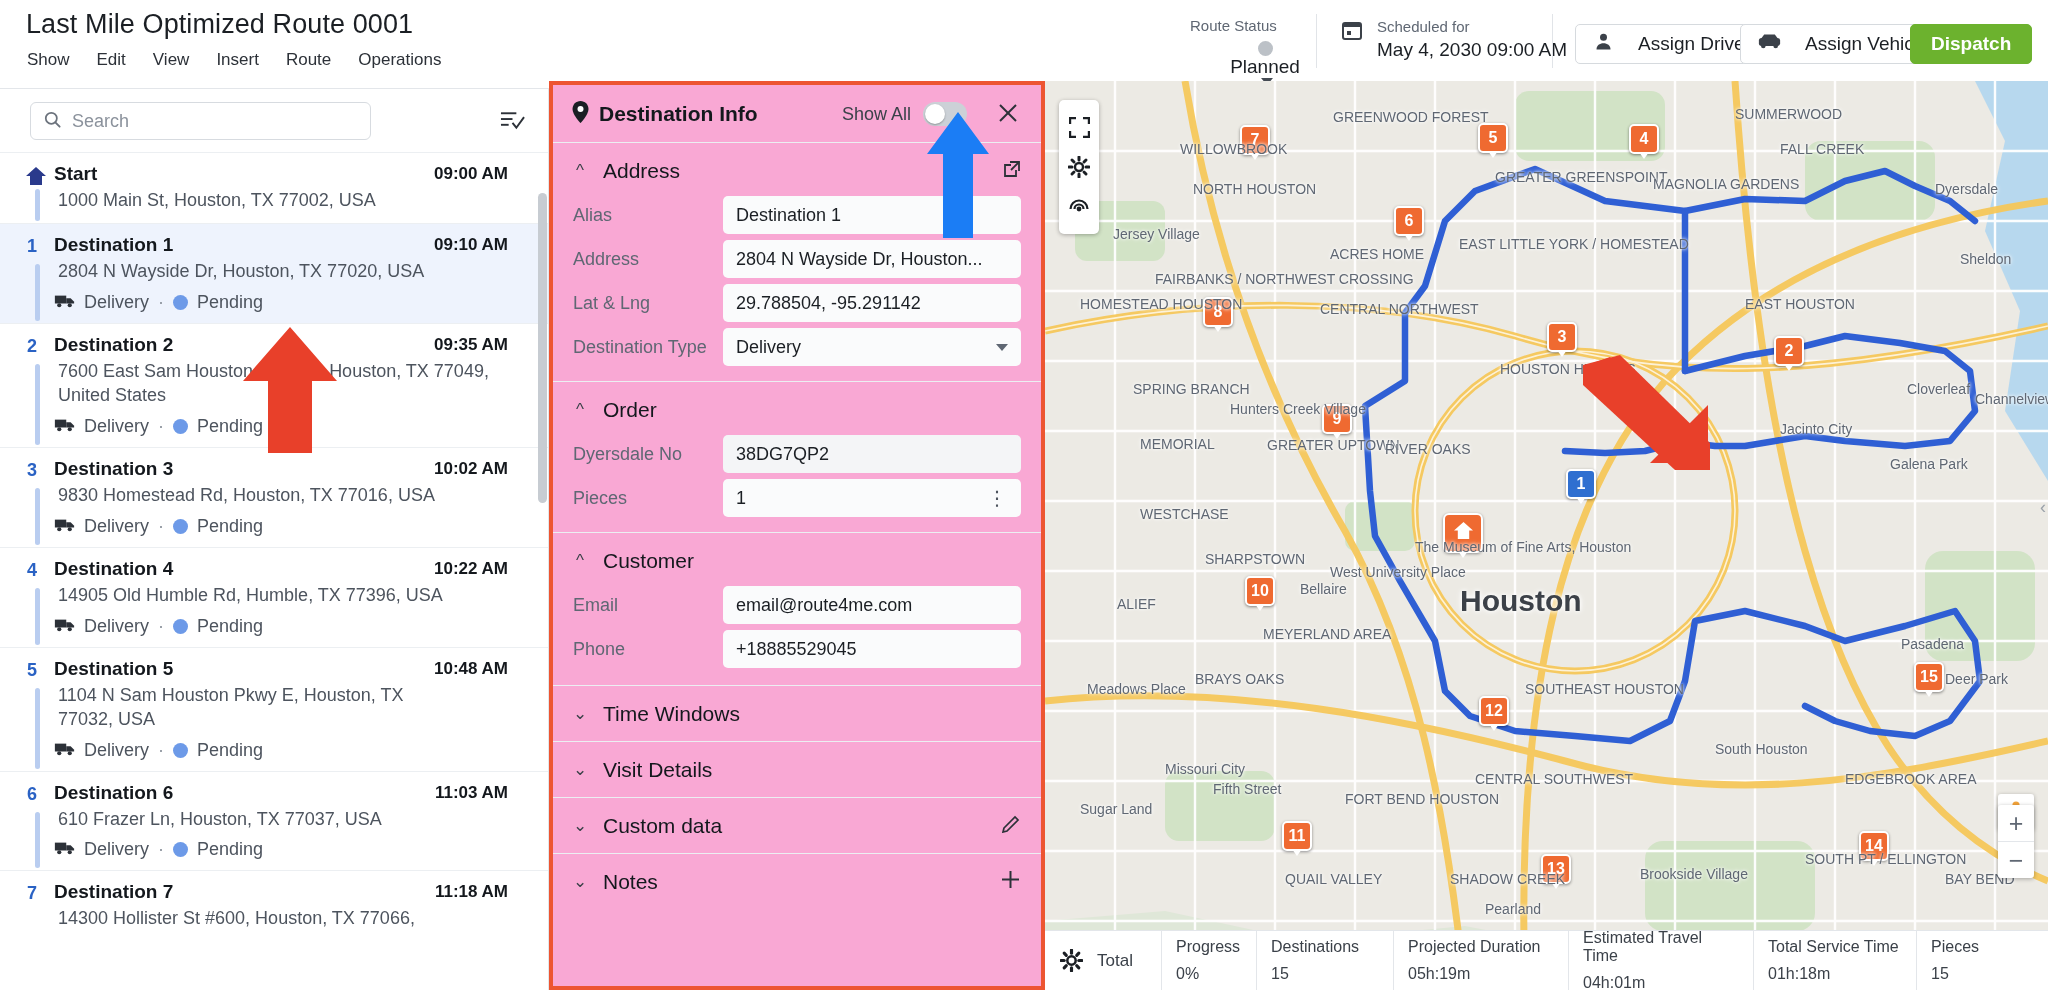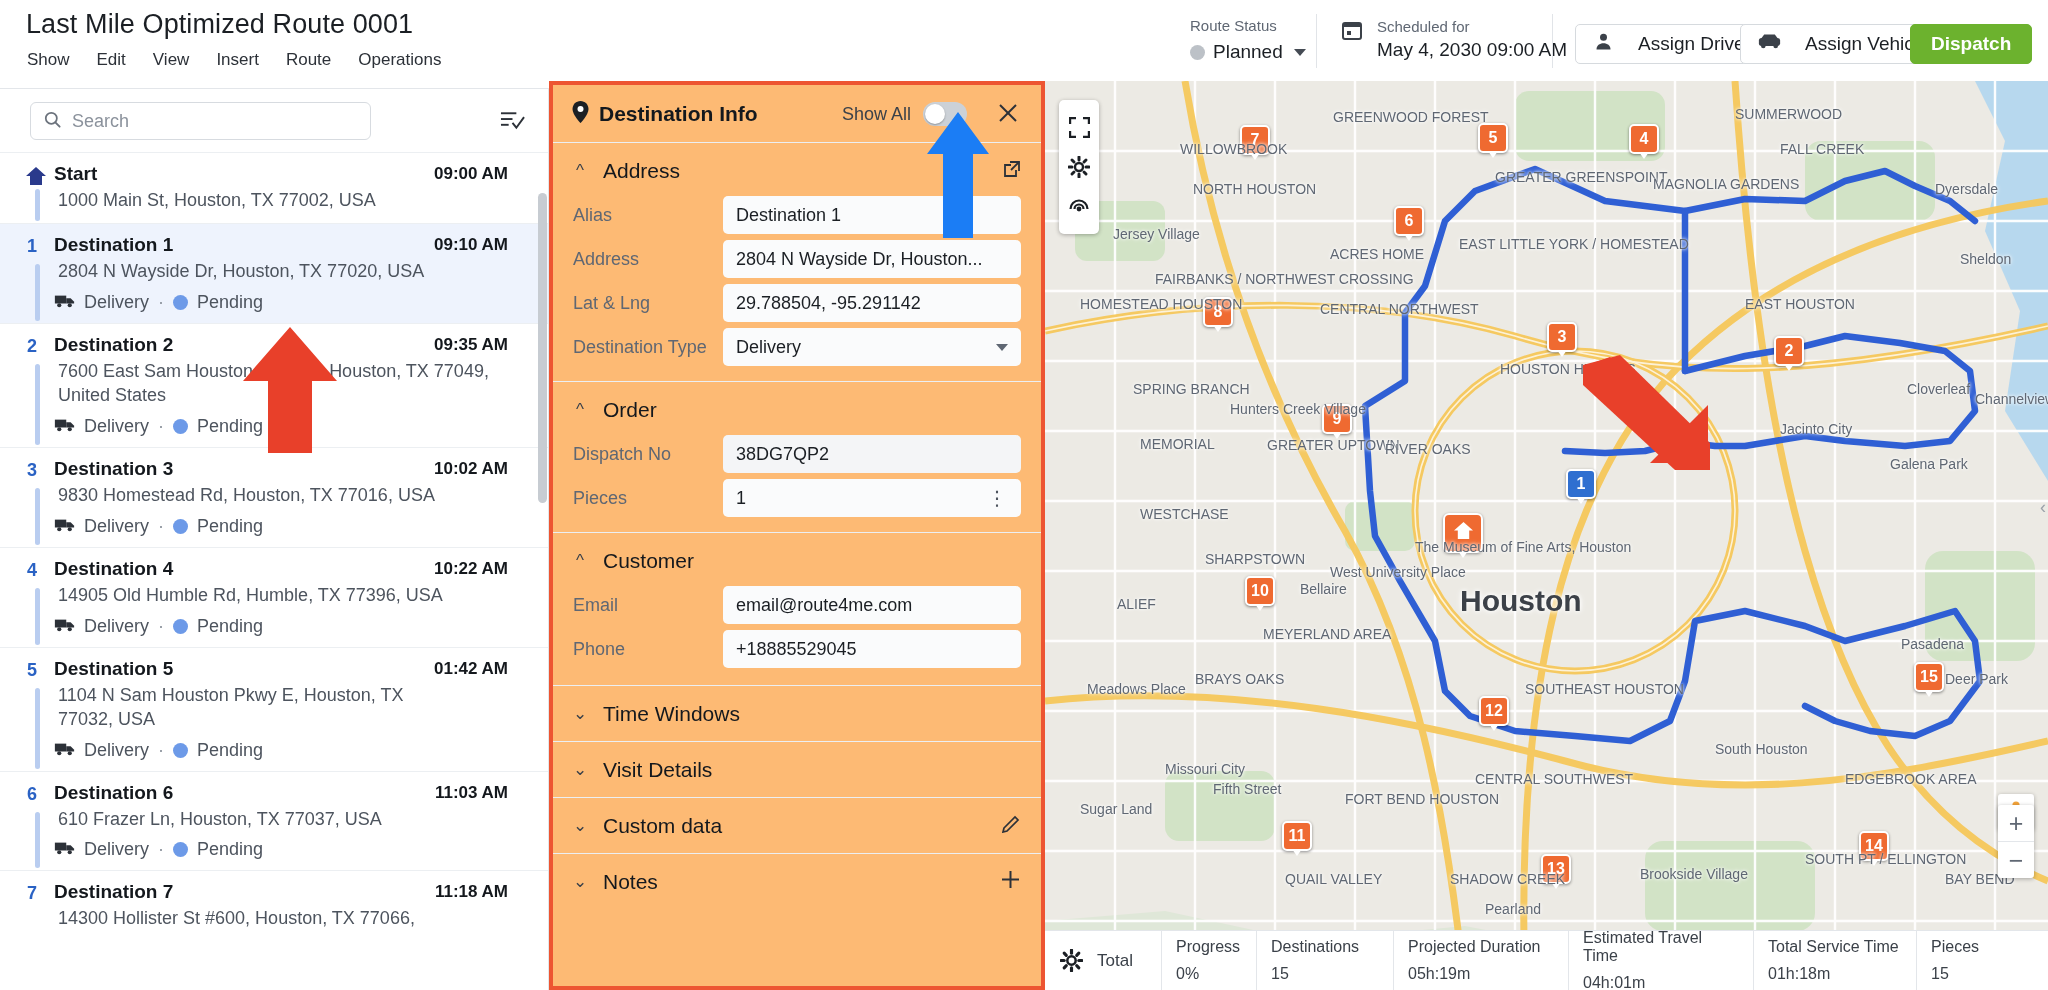--- a/index.html
+++ b/index.html
@@ -14,21 +14,21 @@
 
   
   .topbar { position:absolute; left:0; top:0; width:2048px; height:88px; background:#fff; }
   .title { position:absolute; left:26px; top:9px; font-size:27px; font-weight:400; color:#1b1f24; letter-spacing:.1px; }
   .menubar { position:absolute; left:27px; top:50px; display:flex; gap:27px; }
   .menubar .mi { font-size:17px; color:#2c3138; cursor:default; }
   .topbar-sep { position:absolute; left:0; top:88px; width:2048px; height:1px; background:#e3e6ea; }
 
   .status-block { position:absolute; left:1190px; top:17px; width:150px; }
   .status-label { font-size:15px; color:#5f6773; }
-  .status-row { display:flex; align-items:center; gap:8px; margin-top:7px; }
+  .status-row { display:flex; align-items:center; margin-top:7px;flex-direction:column; }
   .status-dot { width:15px; height:15px; border-radius:50%; background:#bcc1c7; }
   .status-value { font-size:19px; color:#1b1f24; }
   .caret-down { width:0;height:0;border-left:6px solid transparent;border-right:6px solid transparent;border-top:7px solid #454b54; margin-left:3px; }
 
   .vline { position:absolute; top:14px; width:1px; height:54px; background:#e1e4e8; }
 
   .sched-block { position:absolute; left:1340px; top:18px; display:flex; gap:13px; align-items:flex-start; }
   .sched-text .s1 { font-size:15px; color:#5f6773; }
   .sched-text .s2 { font-size:19px; color:#1b1f24; margin-top:4px; }
 
@@ -69,21 +69,21 @@
   .row .time { position:absolute; right:40px; top:11px; font-size:17px; font-weight:bold; color:#14181d; }
   .row .rail { position:absolute; left:35px; top:40px; bottom:2px; width:5px; border-radius:3px; background:#b9cdf0; }
   .row-sep { height:1px; background:#eceff2; margin:0; }
 
   .side-scroll { position:absolute; right:0px; top:64px; width:11px; height:780px; }
   .side-scroll .thumb { position:absolute; top:40px; left:1px; width:9px; height:310px; border-radius:5px; background:#c7ccd2; }
 
   
   .panel {
     position:absolute; left:549px; top:81px; width:496px; height:909px;
-    background:#fdba74; border:4px solid #ed5532; border-top:4px solid #ed5532;
+    background:#f9a8d4; border:4px solid #ed5532; border-top:4px solid #ed5532;
     overflow:hidden;
   }
   .panel-head { position:relative; height:58px; border-bottom:1px solid #eceff2; display:flex; align-items:center; padding:0 18px; }
   .panel-title { font-size:21px; font-weight:bold; color:#14181d; margin-left:9px; }
   .showall { position:absolute; right:74px; top:17px; display:flex; align-items:center; gap:12px; }
   .showall .lbl { font-size:18px; color:#3b4149; }
   .toggle { width:44px; height:24px; border-radius:12px; background:#ccd1d7; position:relative; cursor:pointer; }
   .toggle .knob { position:absolute; left:2px; top:2px; width:20px; height:20px; border-radius:50%; background:#fff; box-shadow:0 1px 2px rgba(0,0,0,.3); }
   .closebtn { position:absolute; right:22px; top:17px; cursor:pointer; }
 
@@ -363,21 +363,21 @@
                 <path d="M14 7 L19 7 L23 11 L23 13 L14 13 Z" fill="#2c3138"></path>
                 <circle cx="6" cy="15" r="2.4" fill="#2c3138"></circle>
                 <circle cx="18" cy="15" r="2.4" fill="#2c3138"></circle>
               </svg>
           </span>
           <span>Delivery</span>
           <span class="dotsep">·</span>
           <span class="pdot"></span>
           <span>Pending</span>
         </div>
-        <div class="time">01:42 AM</div>
+        <div class="time">10:48 AM</div>
         <div class="rail"></div>
       </div>
       <div class="row-sep"></div>
 
       <div class="row">
         <div class="idx">6</div>
         <div class="name">Destination 6</div>
         <div class="addr">610 Frazer Ln, Houston, TX 77037, USA</div>
         <div class="meta">
           <span>
@@ -464,21 +464,21 @@
         <span class="sel-caret"></span>
       </span>
     </div>
     <div class="hr"></div>
 
     <div class="sect-head">
       <span class="chev">^</span>
       <span class="stitle">Order</span>
     </div>
     <div class="frow">
-      <span class="flab">Dispatch No</span>
+      <span class="flab">Dyersdale No</span>
       <span class="fval">38DG7QP2</span>
     </div>
     <div class="frow">
       <span class="flab">Pieces</span>
       <span class="fval plain">
         <span>1</span>
         <span class="kebab">⋮</span>
       </span>
     </div>
     <div class="hr"></div>

